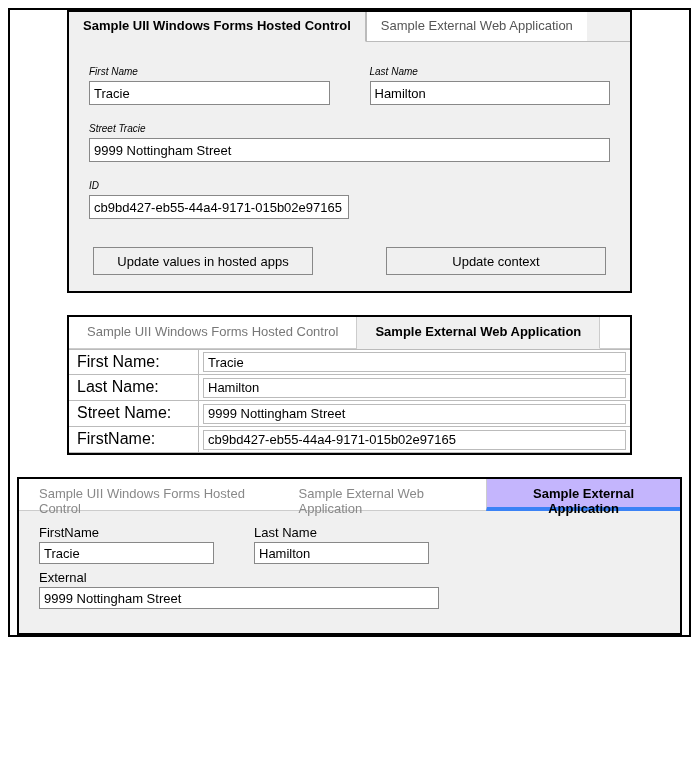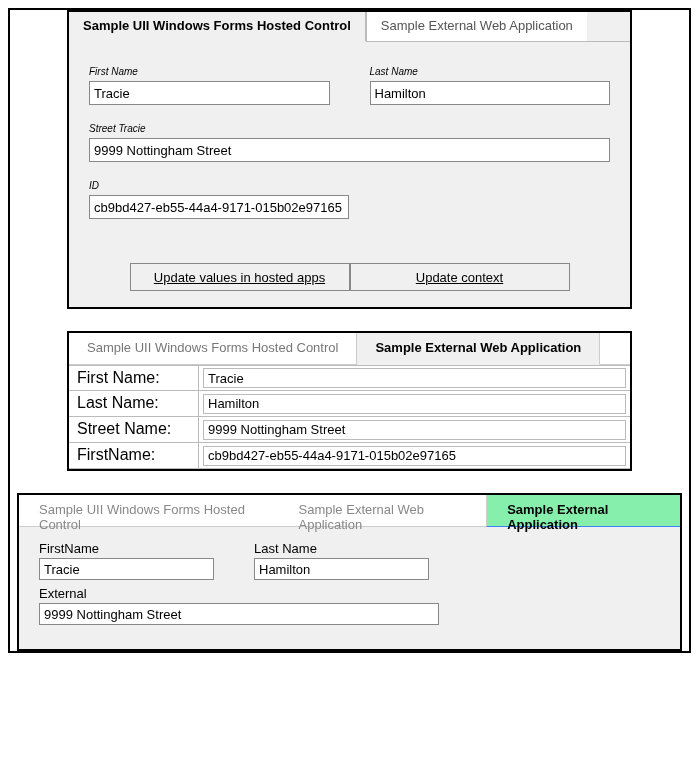--- a/index.html
+++ b/index.html
@@ -64,24 +64,23 @@
     height: 24px;
     border: 1px solid #888;
     background: #fff;
     padding: 2px 4px;
     font-size: 13px;
     font-family: inherit;
   }
   .p1-id-input { width: 260px; }
   .p1-buttons {
     display: flex;
-    justify-content: center;
-    margin-top: 44px;
+    justify-content: space-between;
+    margin-top: 28px;
     padding: 0 4px;
-    text-decoration: underline;
   }
   .p1-button {
     width: 220px;
     height: 28px;
     background: #f0f0f0;
     border: 1px solid #888;
     font-size: 13px;
     cursor: pointer;
     font-family: inherit;
   }
@@ -166,24 +165,25 @@
     font-size: 13px;
     cursor: pointer;
   }
   .p3-tab.inactive {
     color: #888;
     border-bottom: 1px solid #ccc;
     background: #fff;
   }
   .p3-tab.active {
     font-weight: bold;
-    background: #86efac;
+    background: #c4b5fd;
     border-left: 1px solid #ccc;
     border-top: none;
-    border-bottom: 1px solid #3b82f6;
+    border-bottom: 4px solid #3b82f6;
+    text-align: center;
   }
   .p3-body {
     background: #f0f0f0;
     padding: 14px 20px 18px 20px;
   }
   .p3-row { display: flex; gap: 40px; margin-bottom: 6px; }
   .p3-group { }
   .p3-label { font-size: 13px; margin-bottom: 2px; display: block; }
   .p3-input {
     height: 22px;

